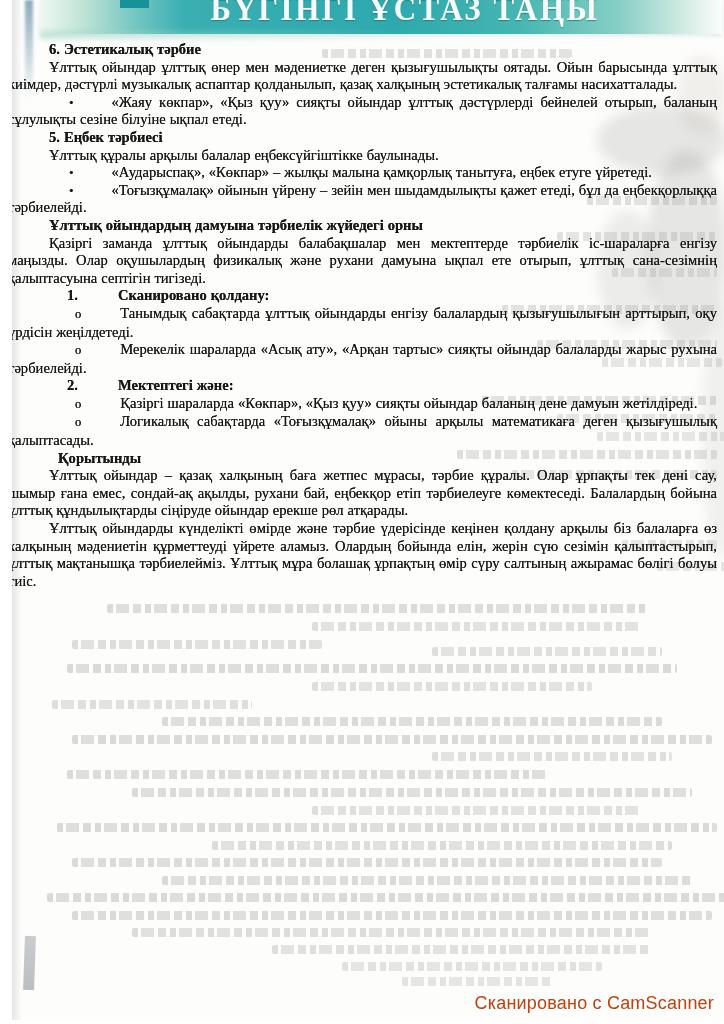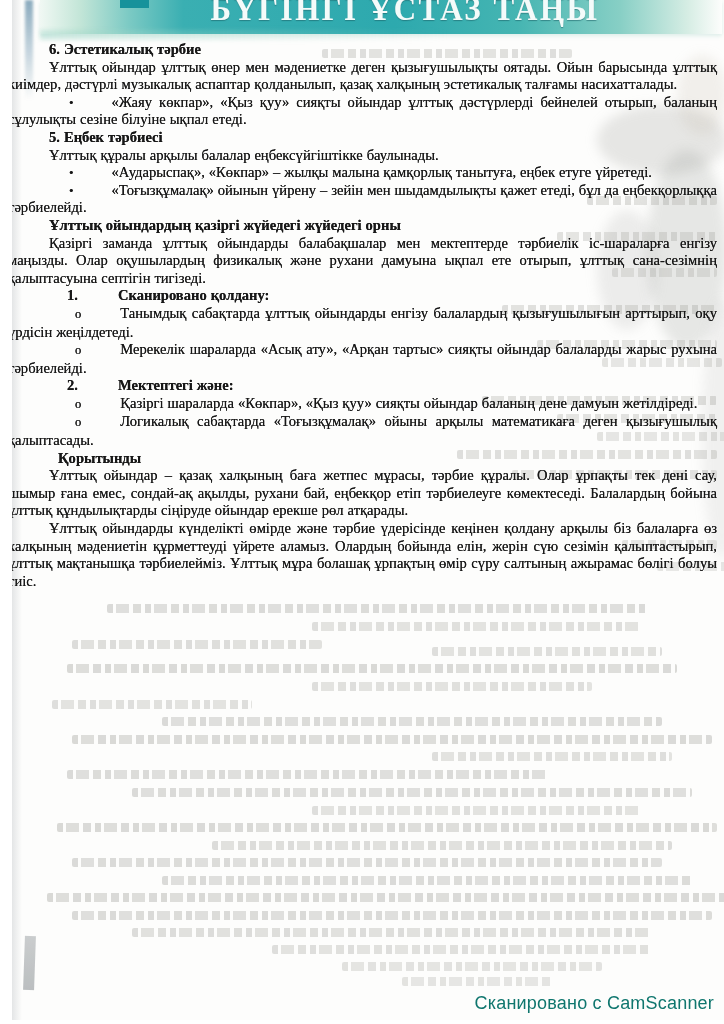--- a/index.html
+++ b/index.html
@@ -56,21 +56,21 @@
   .mk-bullet{font-size:13px;}
   .mk-oitem{font-size:12.5px;}
   .gap{display:inline-block;height:1px;}
   .gp-bullet{width:38px;}
   .gp-oitem{width:39px;}
   .gp-numbered{width:40px;}
 
   
   .watermark{position:absolute;right:22px;top:993px;z-index:5;
     font-family:"Liberation Sans","DejaVu Sans",sans-serif;
-    font-size:18px;letter-spacing:.2px;color:#0f766e;}
+    font-size:18px;letter-spacing:.2px;color:#c2410c;}
 </style>
 </head>
 <body>
 
 <div class="page">
 
   <div class="banner">
     <div class="banner-dash"></div>
     <div class="banner-title">БҮГІНГІ ҰСТАЗ ТАҢЫ</div>
   </div>
@@ -126,21 +126,21 @@
     </div>
 
   <div class="doc" id="doc-body">
       <p class="t-heading"><span class="txt">6. Эстетикалық тәрбие</span></p>
       <p class="t-paragraph"><span class="txt">Ұлттық ойындар ұлттық өнер мен мәдениетке деген қызығушылықты оятады. Ойын барысында ұлттық киімдер, дәстүрлі музыкалық аспаптар қолданылып, қазақ халқының эстетикалық талғамы насихатталады.</span></p>
       <p class="t-bullet"><span class="marker mk-bullet">•</span><span class="gap gp-bullet"></span><span class="txt">«Жаяу көкпар», «Қыз қуу» сияқты ойындар ұлттық дәстүрлерді бейнелей отырып, баланың сұлулықты сезіне білуіне ықпал етеді.</span></p>
       <p class="t-heading"><span class="txt">5. Еңбек тәрбиесі</span></p>
       <p class="t-paragraph"><span class="txt">Ұлттық құралы арқылы балалар еңбексүйгіштікке баулынады.</span></p>
       <p class="t-bullet"><span class="marker mk-bullet">•</span><span class="gap gp-bullet"></span><span class="txt">«Аударыспақ», «Көкпар» – жылқы малына қамқорлық танытуға, еңбек етуге үйретеді.</span></p>
       <p class="t-bullet"><span class="marker mk-bullet">•</span><span class="gap gp-bullet"></span><span class="txt">«Тоғызқұмалақ» ойынын үйрену – зейін мен шыдамдылықты қажет етеді, бұл да еңбекқорлыққа тәрбиелейді.</span></p>
-      <p class="t-heading"><span class="txt">Ұлттық ойындардың қазіргі жүйедегі жүйедегі орны</span></p>
+      <p class="t-heading"><span class="txt">Ұлттық ойындардың дамуына тәрбиелік жүйедегі орны</span></p>
       <p class="t-paragraph"><span class="txt">Қазіргі заманда ұлттық ойындарды балабақшалар мен мектептерде тәрбиелік іс-шараларға енгізу маңызды. Олар оқушылардың физикалық және рухани дамуына ықпал ете отырып, ұлттық сана-сезімнің қалыптасуына септігін тигізеді.</span></p>
       <p class="t-numbered"><span class="marker mk-numbered">1.</span><span class="gap gp-numbered"></span><span class="txt">Сканировано қолдану:</span></p>
       <p class="t-oitem"><span class="marker mk-oitem">o</span><span class="gap gp-oitem"></span><span class="txt">Танымдық сабақтарда ұлттық ойындарды енгізу балалардың қызығушылығын арттырып, оқу үрдісін жеңілдетеді.</span></p>
       <p class="t-oitem"><span class="marker mk-oitem">o</span><span class="gap gp-oitem"></span><span class="txt">Мерекелік шараларда «Асық ату», «Арқан тартыс» сияқты ойындар балаларды жарыс рухына тәрбиелейді.</span></p>
       <p class="t-numbered"><span class="marker mk-numbered">2.</span><span class="gap gp-numbered"></span><span class="txt">Мектептегі және:</span></p>
       <p class="t-oitem"><span class="marker mk-oitem">o</span><span class="gap gp-oitem"></span><span class="txt">Қазіргі шараларда «Көкпар», «Қыз қуу» сияқты ойындар баланың дене дамуын жетілдіреді.</span></p>
       <p class="t-oitem"><span class="marker mk-oitem">o</span><span class="gap gp-oitem"></span><span class="txt">Логикалық сабақтарда «Тоғызқұмалақ» ойыны арқылы математикаға деген қызығушылық қалыптасады.</span></p>
       <p class="t-subheading"><span class="txt">Қорытынды</span></p>
       <p class="t-paragraph"><span class="txt">Ұлттық ойындар – қазақ халқының баға жетпес мұрасы, тәрбие құралы. Олар ұрпақты тек дені сау, шымыр ғана емес, сондай-ақ ақылды, рухани бай, еңбекқор етіп тәрбиелеуге көмектеседі. Балалардың бойына ұлттық құндылықтарды сіңіруде ойындар ерекше рөл атқарады.</span></p>
       <p class="t-paragraph"><span class="txt">Ұлттық ойындарды күнделікті өмірде және тәрбие үдерісінде кеңінен қолдану арқылы біз балаларға өз халқының мәдениетін құрметтеуді үйрете аламыз. Олардың бойында елін, жерін сүю сезімін қалыптастырып, ұлттық мақтанышқа тәрбиелейміз. Ұлттық мұра болашақ ұрпақтың өмір сүру салтының ажырамас бөлігі болуы тиіс.</span></p>

